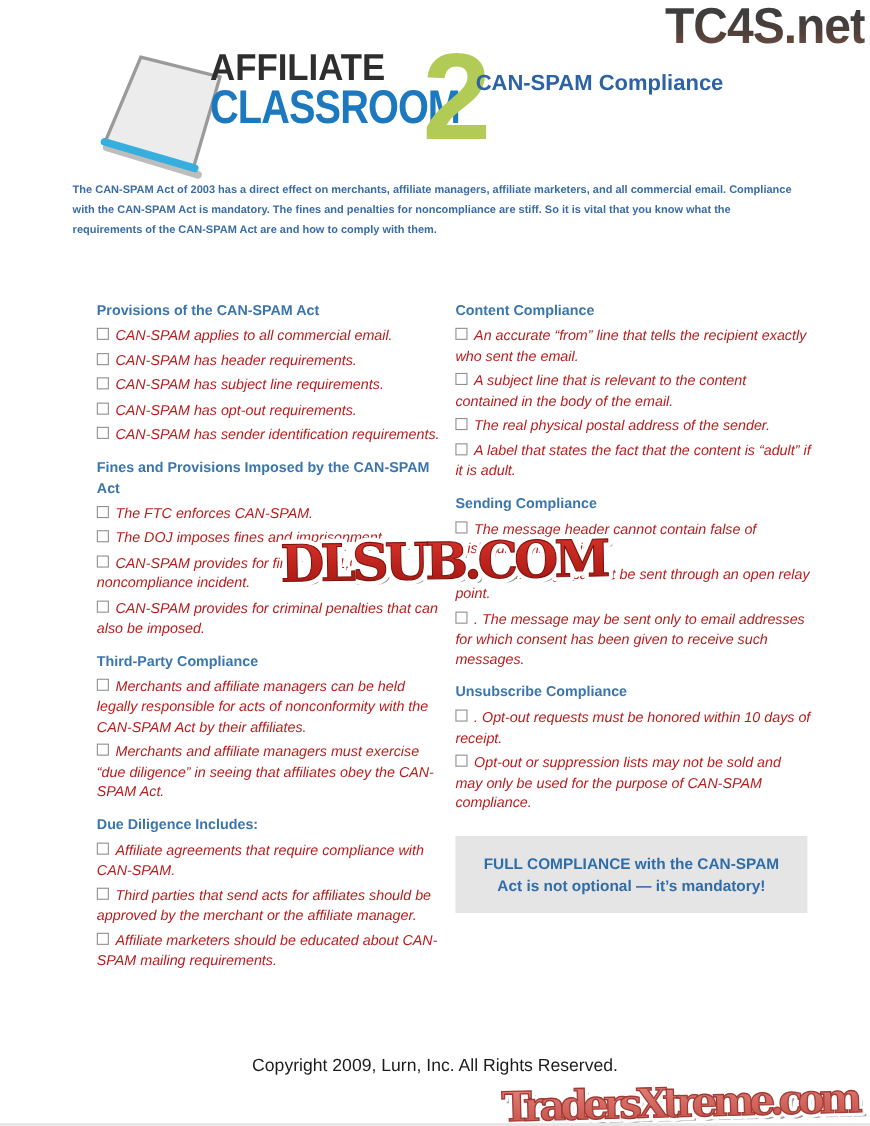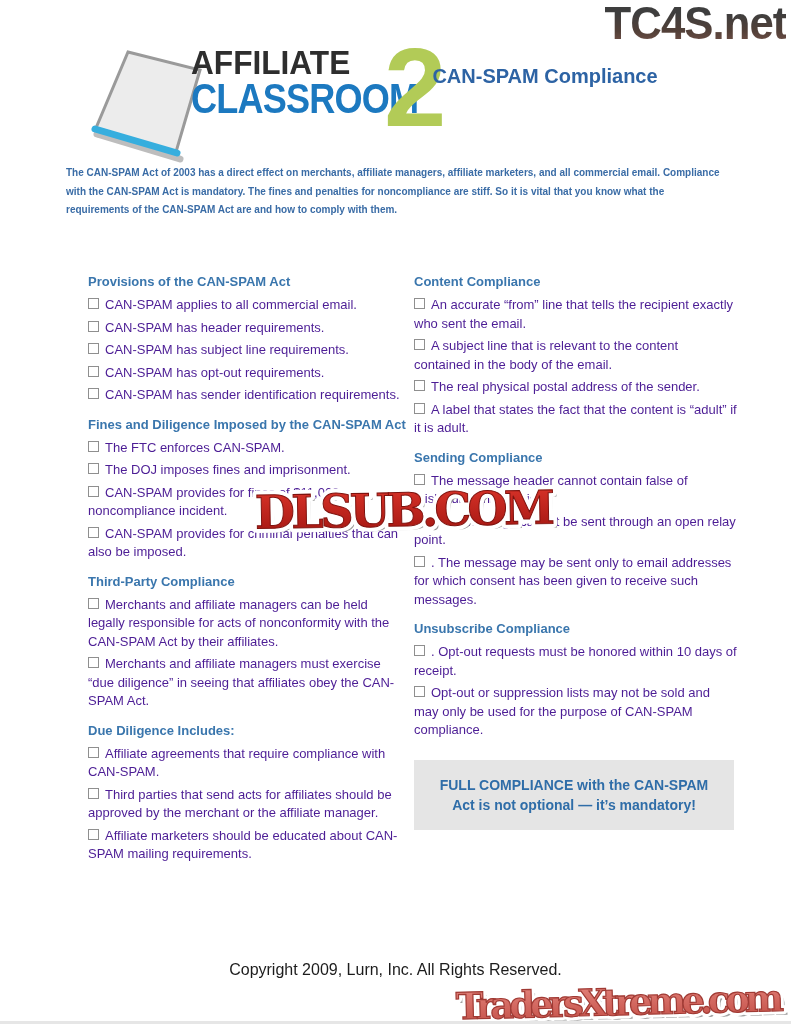--- a/index.html
+++ b/index.html
@@ -31,21 +31,21 @@
   .intro {position:absolute; left:66px; top:164px; width:664px; margin:0;
           color:#3a6ca6; font-weight:bold; font-size:10px; line-height:18.5px;}
 
   
   .cols {position:absolute; left:88px; top:272px; width:650px; display:flex;}
   .col {width:318px;}
   .col.right {width:324px; margin-left:8px;}
   .col section h2 {font-size:13px; font-weight:bold; color:#3a76ad; line-height:19px;
                    margin:10px 0 5px;}
   .col section:first-child h2 {margin-top:0;}
-  .item {font-size:13px; color:#4c1d95; line-height:18.5px; margin:0 0 4px;}
+  .item {font-size:13px; color:#b91c1c; line-height:18.5px; margin:0 0 4px;font-style:italic;}
   .box {display:inline-block; width:9px; height:9px; border:1px solid #8f8f8f;
         background:#fff; margin-right:6px;}
 
   
   .notice {margin-top:20px; width:284px; padding:15px 18px; background:#e5e5e5;
            color:#2f6da8; font-weight:bold; font-size:14px; line-height:20px; text-align:center;}
 
   
   .footer {position:absolute; top:961px; left:0; width:100%; text-align:center;
            font-size:16px; color:#1c1c1c;}
@@ -87,21 +87,21 @@
     <div class="col" id="col-left">
         <section>
           <h2>Provisions of the CAN-SPAM Act</h2>
           <p class="item"><span class="box"></span><span>CAN-SPAM applies to all commercial email.</span></p>
           <p class="item"><span class="box"></span><span>CAN-SPAM has header requirements.</span></p>
           <p class="item"><span class="box"></span><span>CAN-SPAM has subject line requirements.</span></p>
           <p class="item"><span class="box"></span><span>CAN-SPAM has opt-out requirements.</span></p>
           <p class="item"><span class="box"></span><span>CAN-SPAM has sender identification requirements.</span></p>
         </section>
         <section>
-          <h2>Fines and Diligence Imposed by the CAN-SPAM Act</h2>
+          <h2>Fines and Provisions Imposed by the CAN-SPAM Act</h2>
           <p class="item"><span class="box"></span><span>The FTC enforces CAN-SPAM.</span></p>
           <p class="item"><span class="box"></span><span>The DOJ imposes fines and imprisonment.</span></p>
           <p class="item"><span class="box"></span><span>CAN-SPAM provides for fines of $11,000 per noncompliance incident.</span></p>
           <p class="item"><span class="box"></span><span>CAN-SPAM provides for criminal penalties that can also be imposed.</span></p>
         </section>
         <section>
           <h2>Third-Party Compliance</h2>
           <p class="item"><span class="box"></span><span>Merchants and affiliate managers can be held legally responsible for acts of nonconformity with the CAN-SPAM Act by their affiliates.</span></p>
           <p class="item"><span class="box"></span><span>Merchants and affiliate managers must exercise “due diligence” in seeing that affiliates obey the CAN-SPAM Act.</span></p>
         </section>

